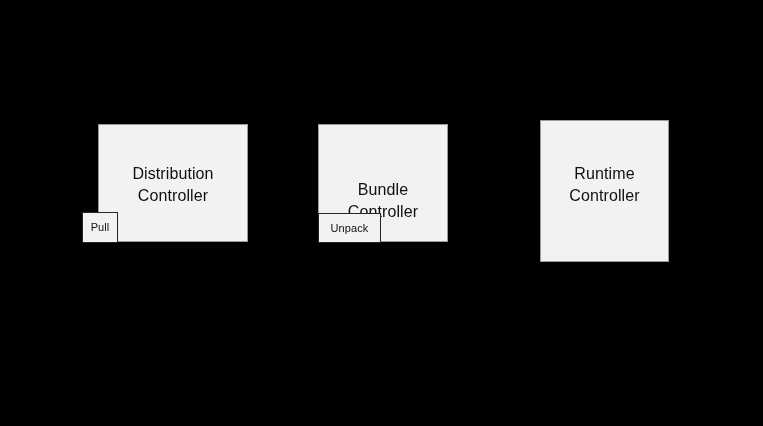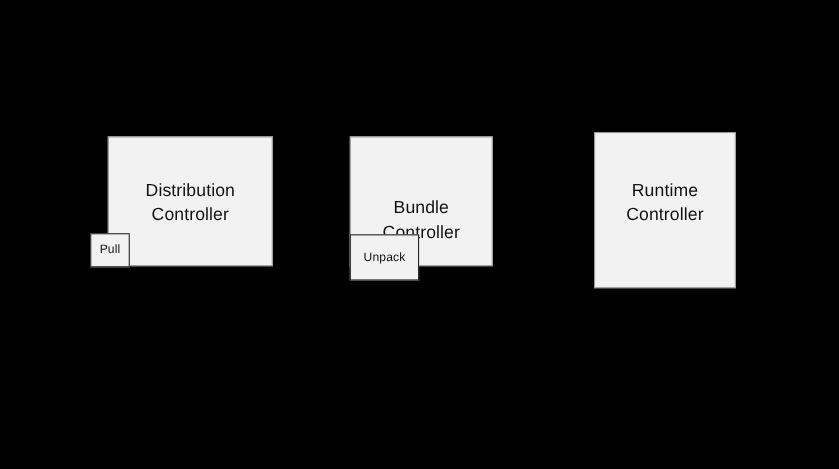--- a/index.html
+++ b/index.html
@@ -89,21 +89,21 @@
   #sub-pull {
     left: 82px;
     top: 212px;
     width: 36px;
     height: 31px;
   }
   #sub-unpack {
     left: 318px;
     top: 213px;
     width: 63px;
-    height: 42px;
+    height: 30px;
   }
 </style>
 </head>
 <body>
 
 <div id="canvas">
 
   <div class="node" id="node-distribution">
     <div class="node-label">Distribution
 Controller</div>

